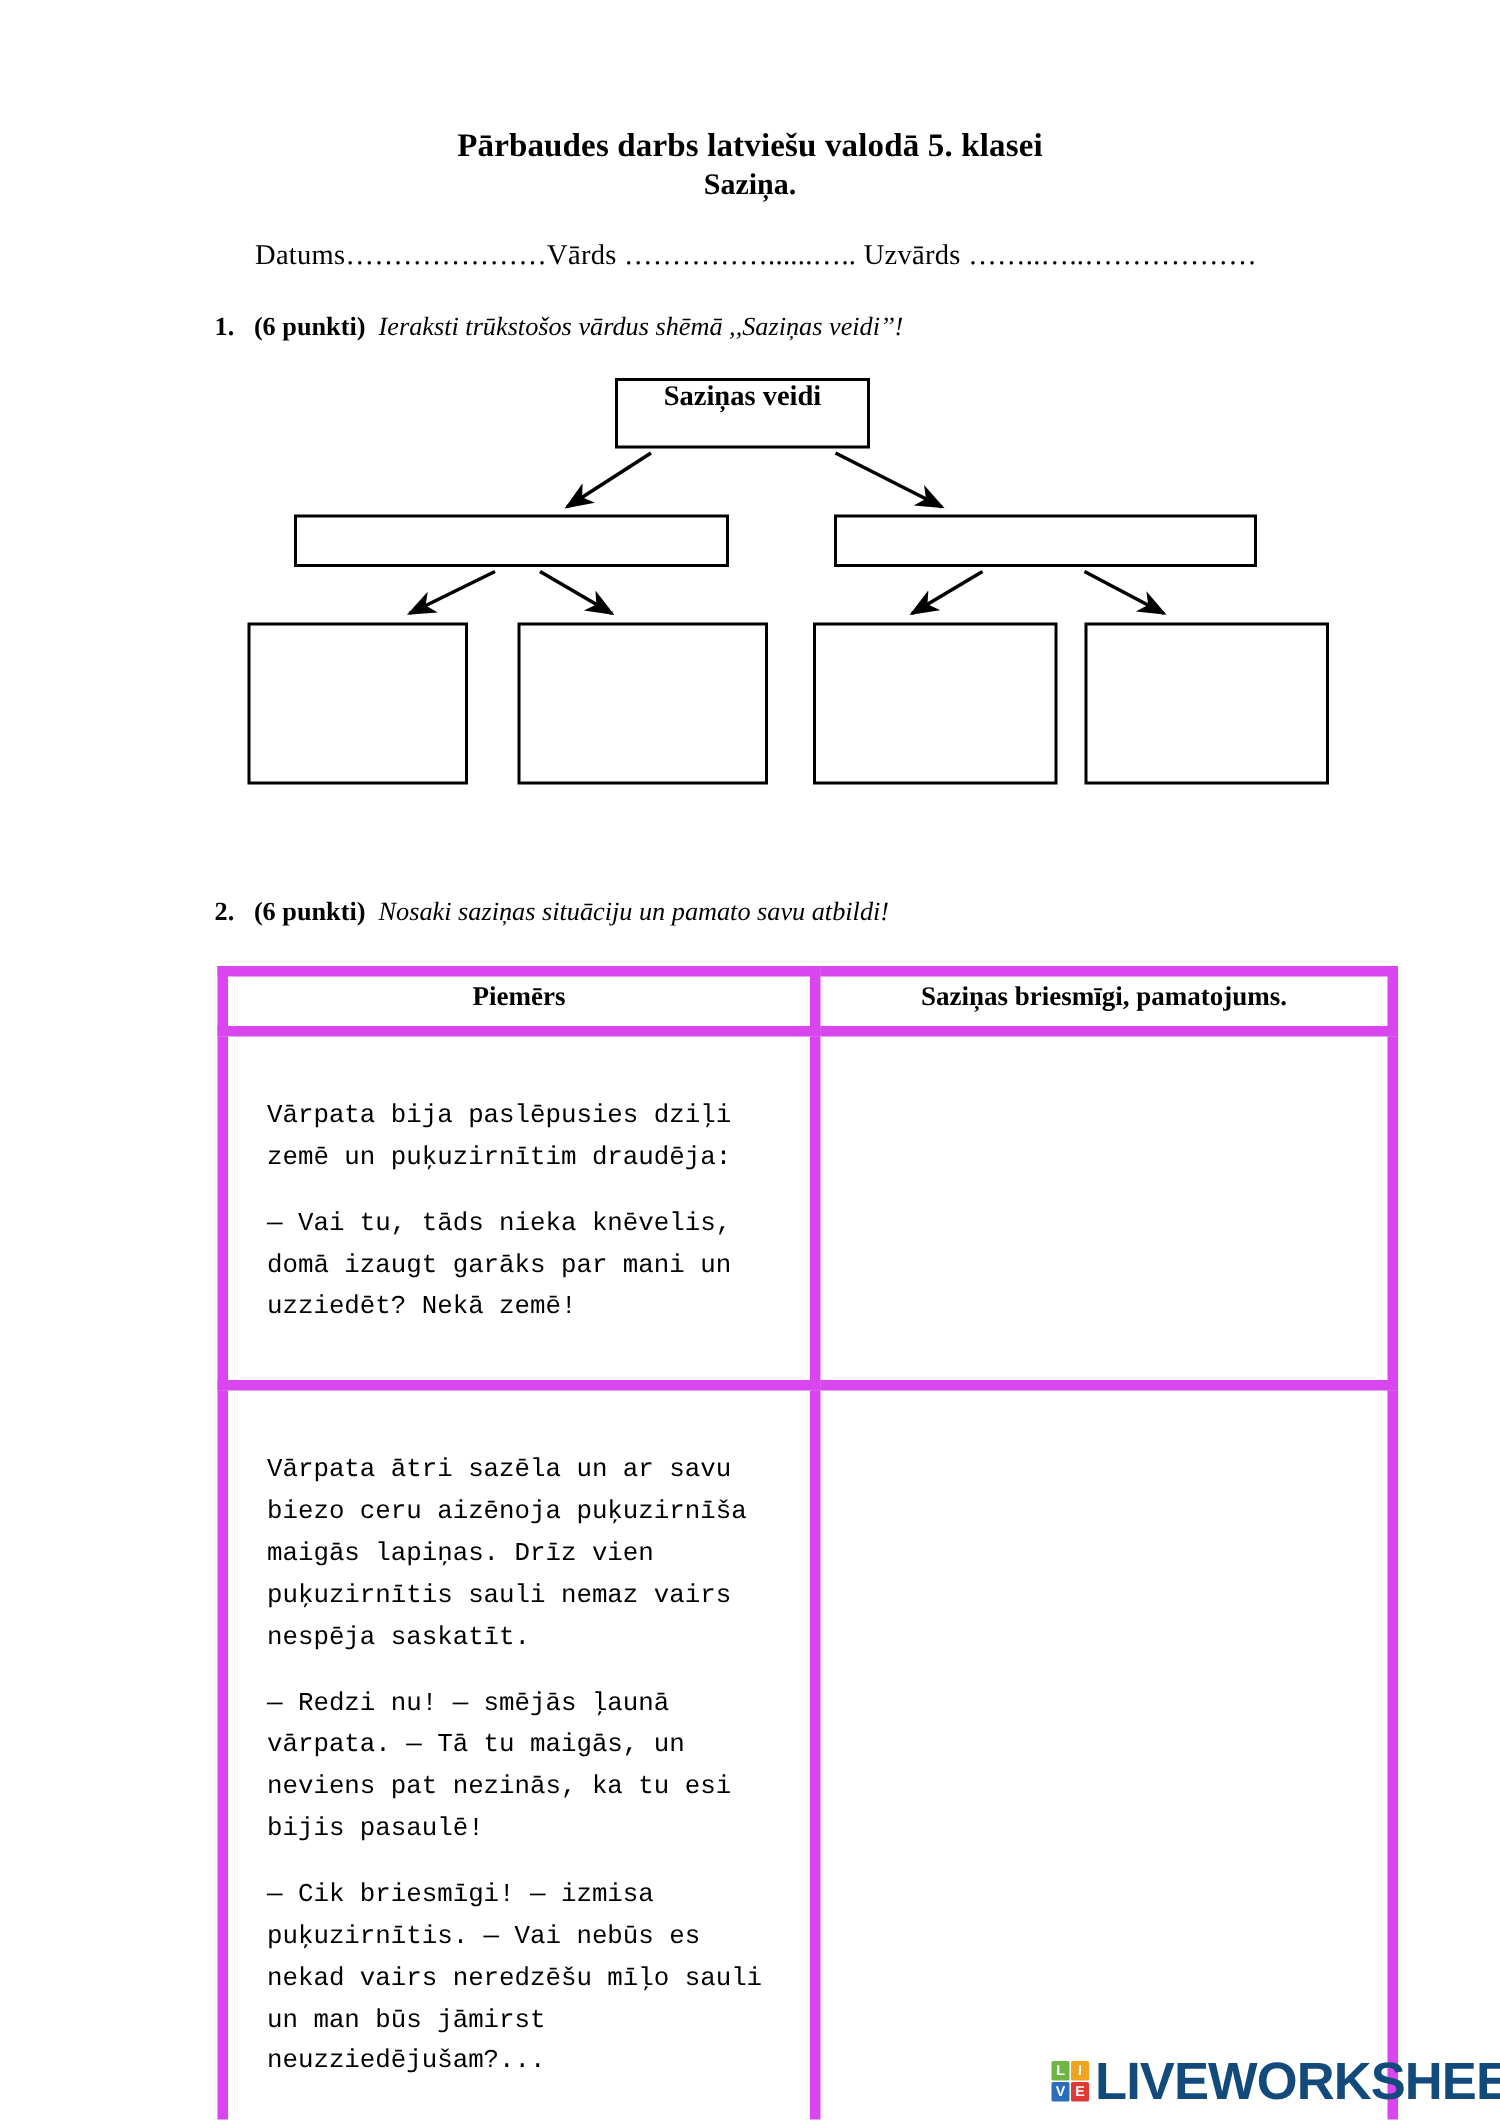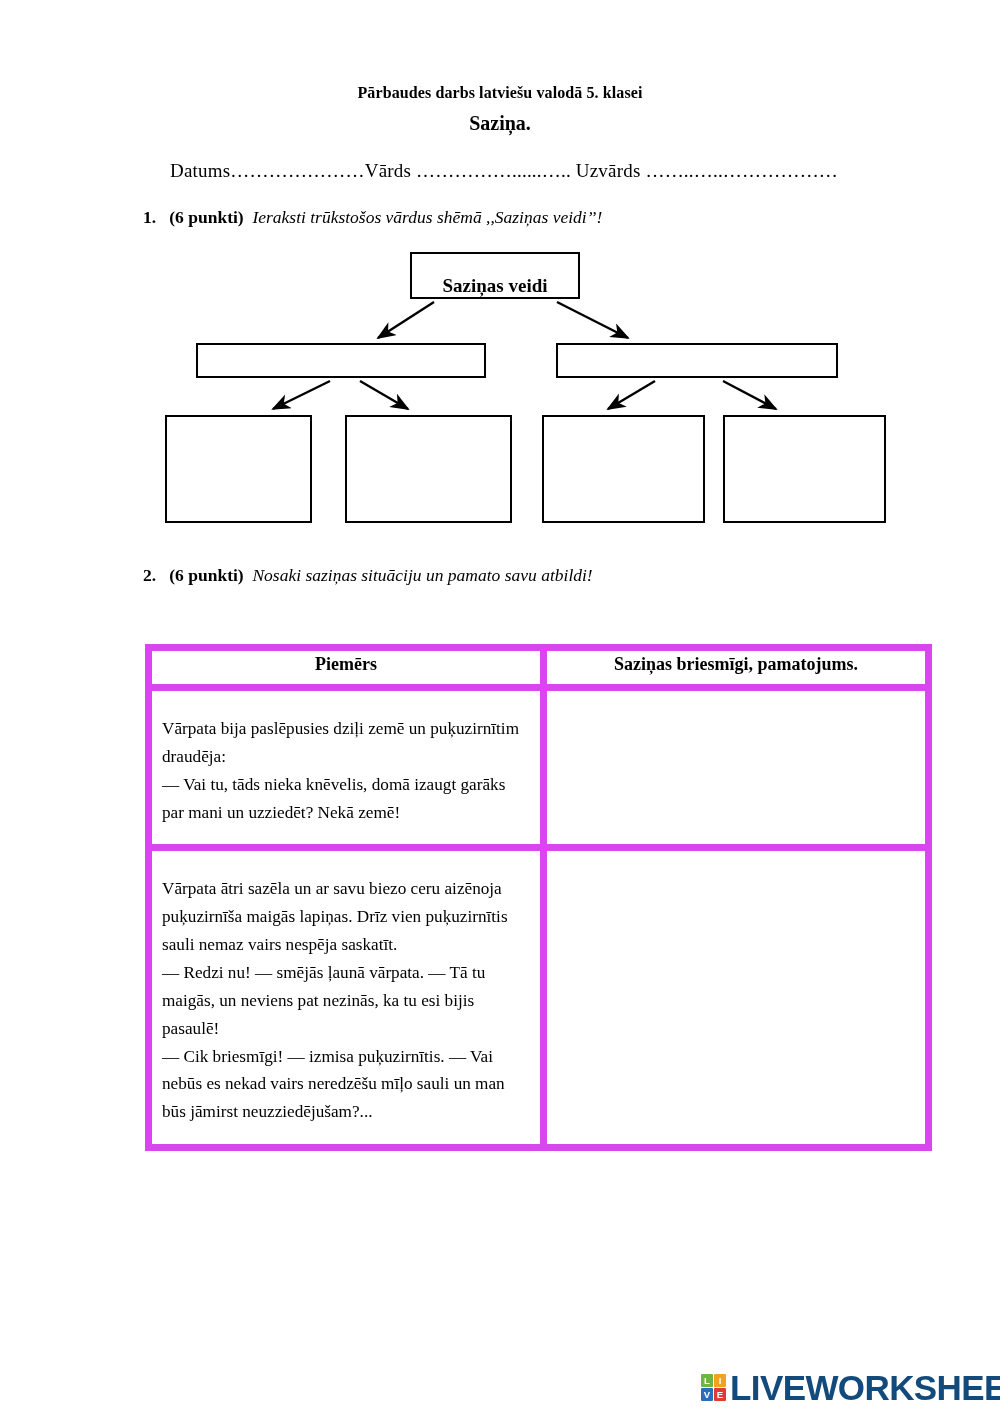--- a/index.html
+++ b/index.html
@@ -17,21 +17,21 @@
     overflow: hidden;
   }
 
   
   .sheet-title {
     position: absolute;
     left: 0;
     top: 84px;
     width: 1000px;
     text-align: center;
-    font-size: 16px;
+    font-size: 22px;
     font-weight: bold;
     letter-spacing: 0.1px;
   }
   .sheet-subtitle {
     position: absolute;
     left: 0;
     top: 112px;
     width: 1000px;
     text-align: center;
     font-size: 20px;
@@ -58,21 +58,21 @@
   .task .num {
     font-weight: bold;
   }
   .task .pts {
     font-weight: bold;
   }
   .task .instr {
     font-style: italic;
   }
   #task1 { left: 143px; top: 207px; text-align: right; }
-  #task2 { left: 143px; top: 565px; }
+  #task2 { left: 143px; top: 597px; }
   #task2 .num, #task2 .pts { font-weight: bold; }
 
   
   .diagram {
     position: absolute;
     left: 0;
     top: 0;
     width: 1000px;
     height: 1413px;
     pointer-events: none;
@@ -87,21 +87,21 @@
   }
   .dbox .boxlabel {
     display: block;
     width: 100%;
     text-align: center;
     font-size: 19px;
     font-weight: bold;
   }
   #box-root {
     left: 410px; top: 252px; width: 170px; height: 47px;
-    display: flex; align-items: flex-end; justify-content: center;
+    display: flex; align-items: flex-start; justify-content: center;
   }
   #box-mid-1 { left: 196px; top: 343px; width: 290px; height: 35px; }
   #box-mid-2 { left: 556px; top: 343px; width: 282px; height: 35px; }
   #box-leaf-1 { left: 165px; top: 415px; width: 147px; height: 108px; }
   #box-leaf-2 { left: 345px; top: 415px; width: 167px; height: 108px; }
   #box-leaf-3 { left: 542px; top: 415px; width: 163px; height: 108px; }
   #box-leaf-4 { left: 723px; top: 415px; width: 163px; height: 108px; }
 
   
   .ex-table {
@@ -128,21 +128,22 @@
   .ex-table col.c2 { width: 385px; }
   .ex-table td.example {
     font-size: 17.2px;
     line-height: 1.62;
     padding: 24px 12px 18px 10px;
   }
   .ex-table td.answer {
     background: #ffffff;
   }
   .ex-table td.example p {
-    margin: 0;
+    margin: 16px;
+    font-family: Liberation Mono, monospace;
   }
 
   
   .lw-logo {
     position: absolute;
     left: 701px;
     top: 1370px;
     display: flex;
     align-items: center;
   }

